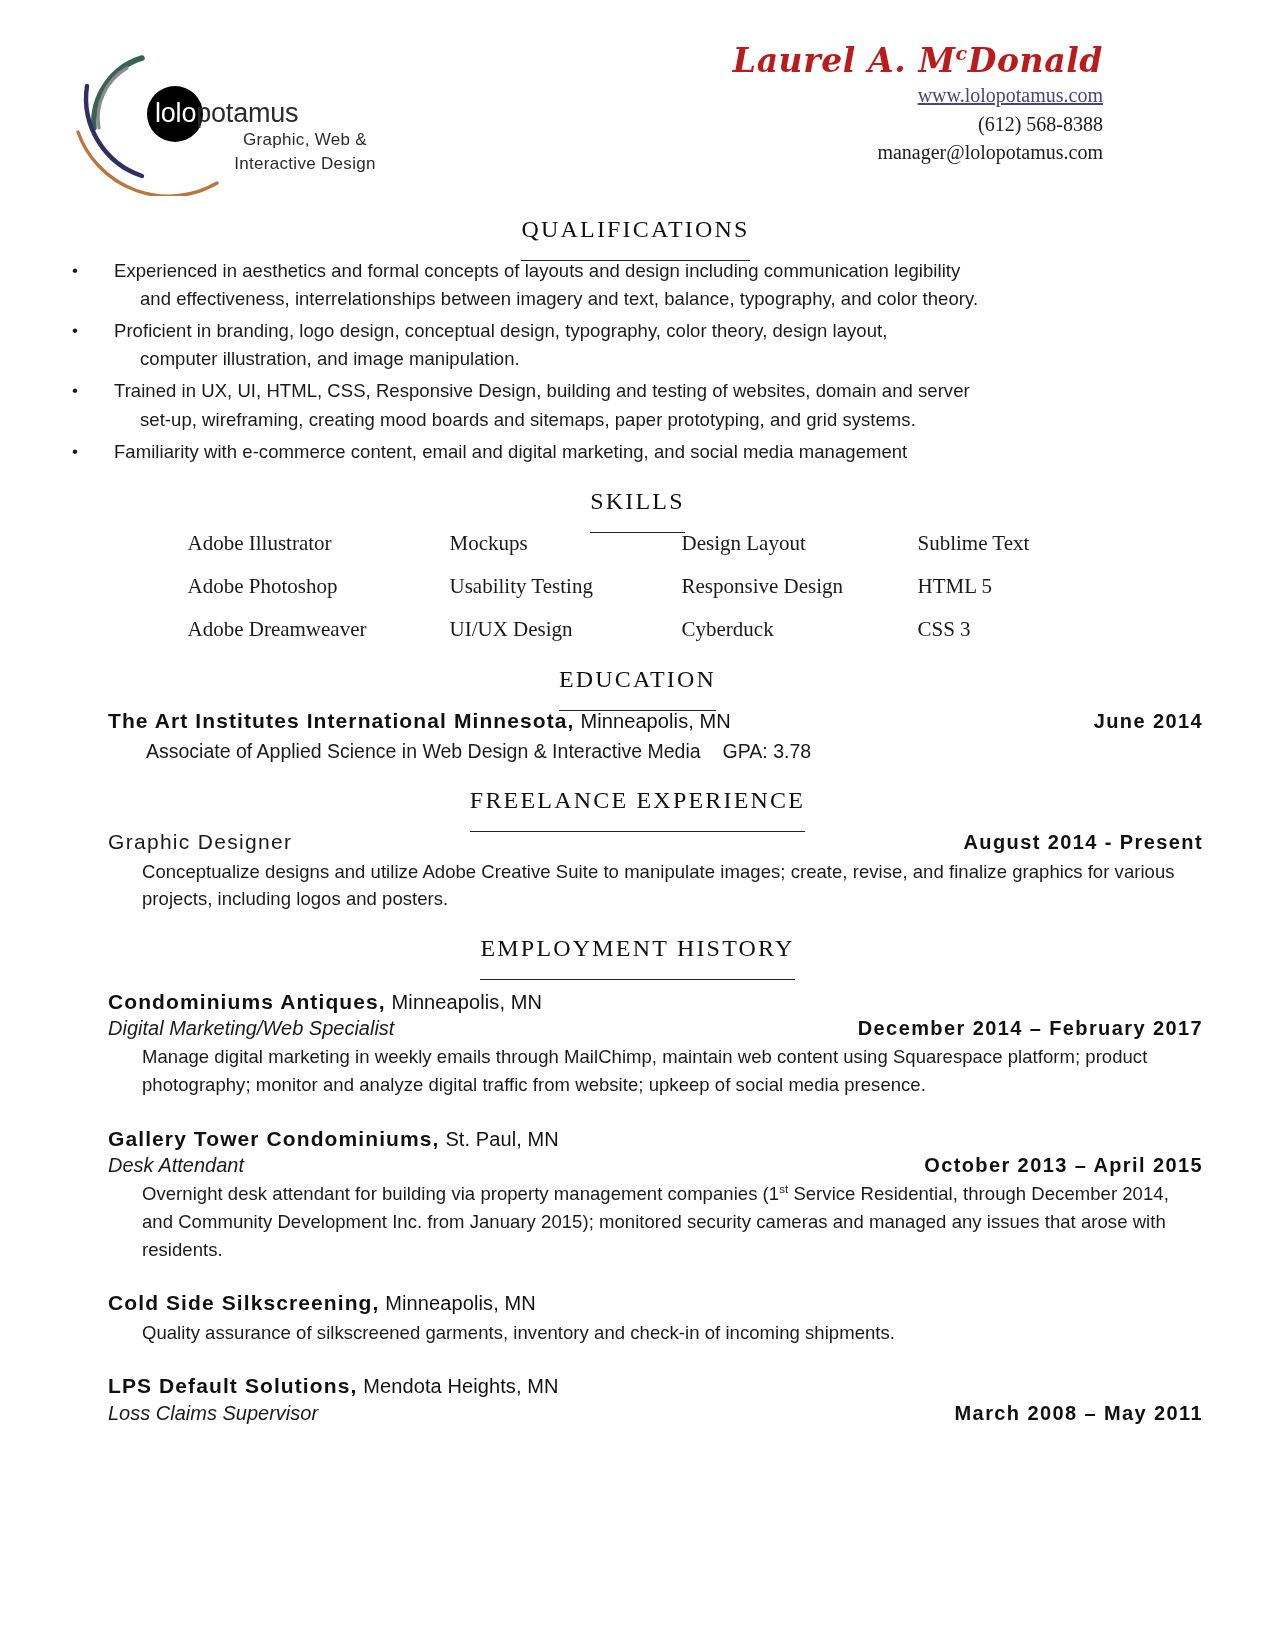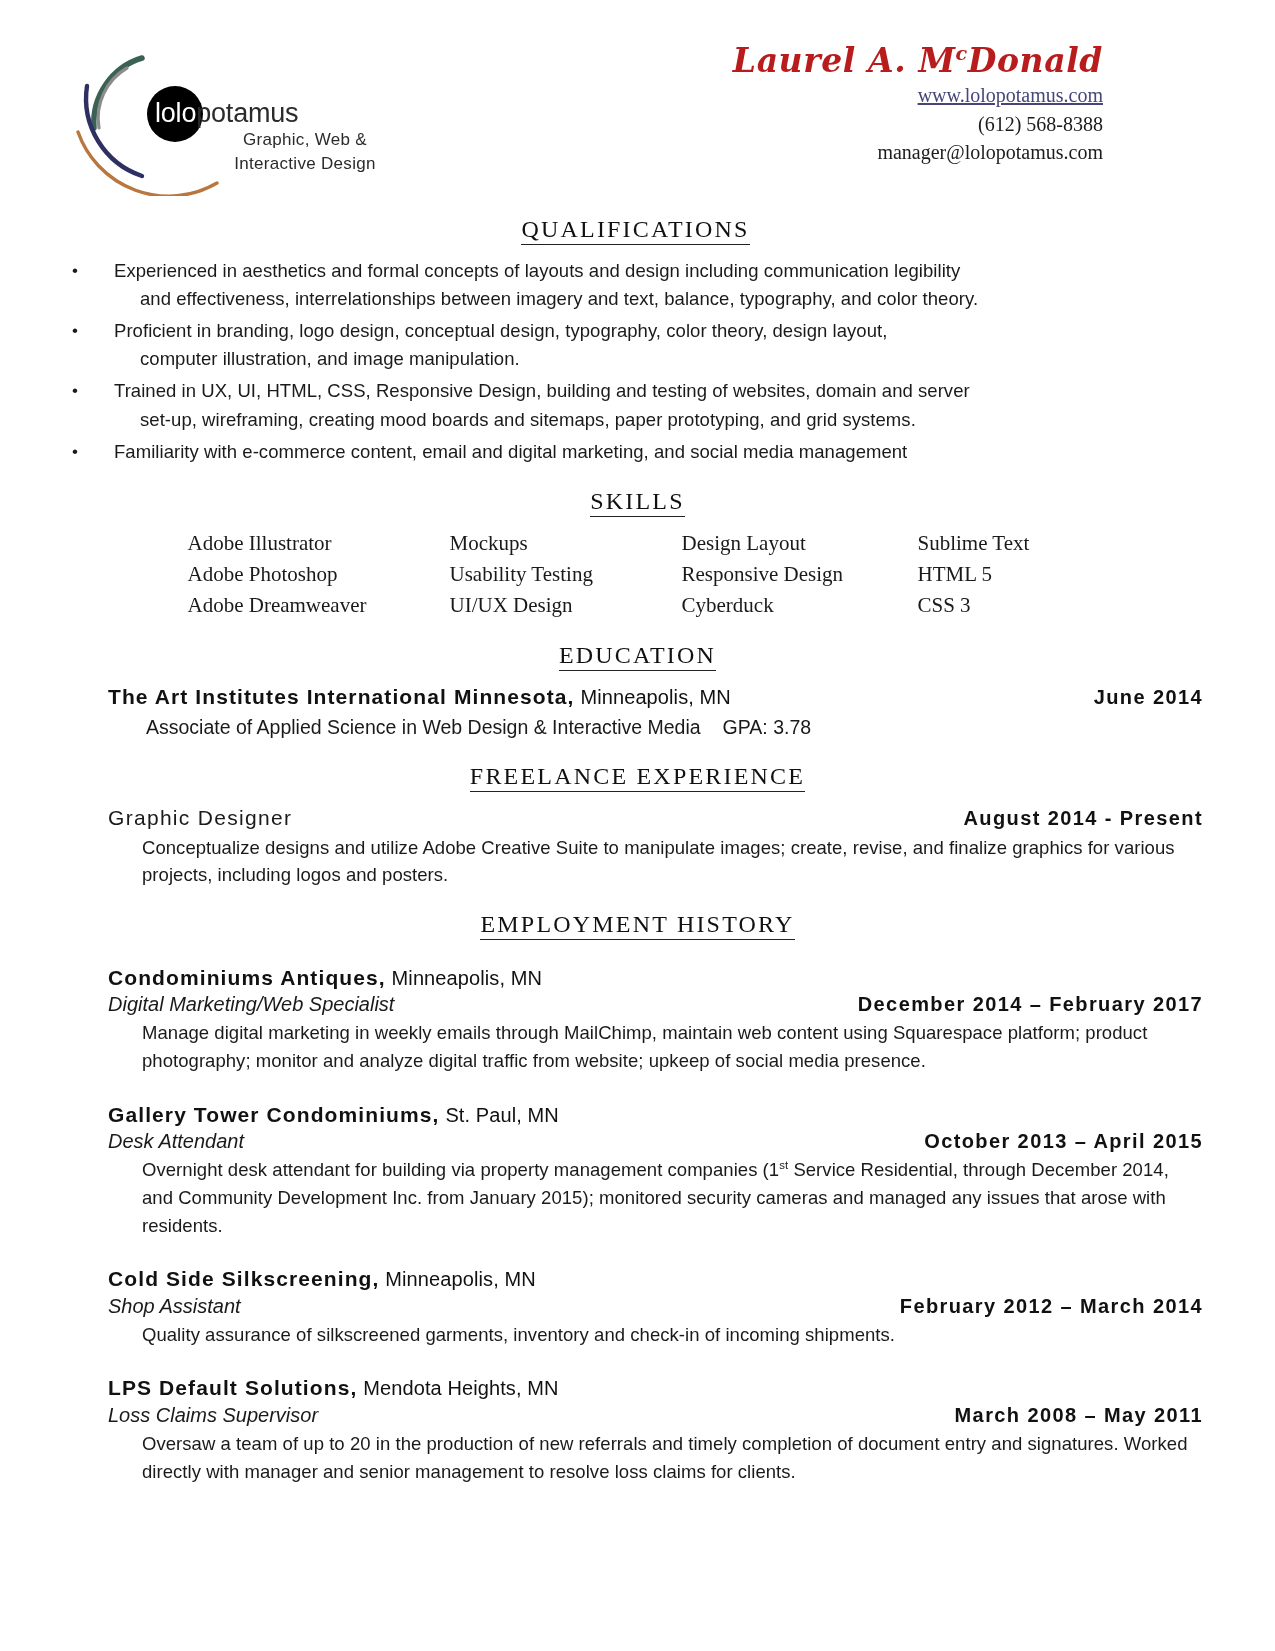--- a/index.html
+++ b/index.html
@@ -118,21 +118,21 @@
   .section-title {
     text-align: center;
     font-family: "Liberation Serif", "DejaVu Serif", serif;
     font-size: 24px;
     letter-spacing: 2.2px;
     color: #111111;
     margin: 0 auto;
   }
   .section-title span {
     border-bottom: 1.4px solid #222222;
-    padding-bottom: 2px;
+    padding-bottom: 18px;
   }
 
   
   .qualifications {
     margin-top: 16px;
     padding: 0 72px 0 68px;
   }
   .qual-list { margin-top: 14px; }
   .qual-item {
     display: flex;
@@ -159,21 +159,21 @@
   }
   .qual-text .cont { display: block; padding-left: 26px; }
 
   
   .skills-wrap { margin-top: 22px; }
   .skills-grid {
     margin: 14px auto 0;
     width: 900px;
     display: grid;
     grid-template-columns: 262px 232px 236px 170px;
-    row-gap: 2px;
+    row-gap: 14px;
   }
   .skill-cell {
     font-family: "Liberation Serif", "DejaVu Serif", serif;
     font-size: 21px;
     line-height: 1.38;
     color: #1a1a1a;
   }
 
   
   .block { margin-top: 22px; padding: 0 72px 0 108px; }
@@ -377,31 +377,26 @@
       <div class="org"><b>Gallery Tower Condominiums,</b> <span class="loc">St. Paul, MN</span></div>
       <div class="entry-row">
         <div class="role">Desk Attendant</div>
         <div class="date">October 2013 – April 2015</div>
       </div>
       <div class="desc"><span>Overnight desk attendant for building via property management companies (1</span><sup>st</sup><span> Service Residential, through December 2014, and Community Development Inc. from January 2015); monitored security cameras and managed any issues that arose with residents.</span></div>
     </div>
 
     <div class="emp-entry">
       <div class="org"><b>Cold Side Silkscreening,</b> <span class="loc">Minneapolis, MN</span></div>
-      <div class="entry-row">
-        <div class="role">Shop Assistant</div>
-        <div class="date">February 2012 – March 2014</div>
-      </div>
       <div class="desc">Quality assurance of silkscreened garments, inventory and check-in of incoming shipments.</div>
     </div>
 
     <div class="emp-entry">
       <div class="org"><b>LPS Default Solutions,</b> <span class="loc">Mendota Heights, MN</span></div>
       <div class="entry-row">
         <div class="role">Loss Claims Supervisor</div>
         <div class="date">March 2008 – May 2011</div>
       </div>
-      <div class="desc">Oversaw a team of up to 20 in the production of new referrals and timely completion of document entry and signatures. Worked directly with manager and senior management to resolve loss claims for clients.</div>
     </div>
 
   </div>
 
 </div>
 
 </body></html>

